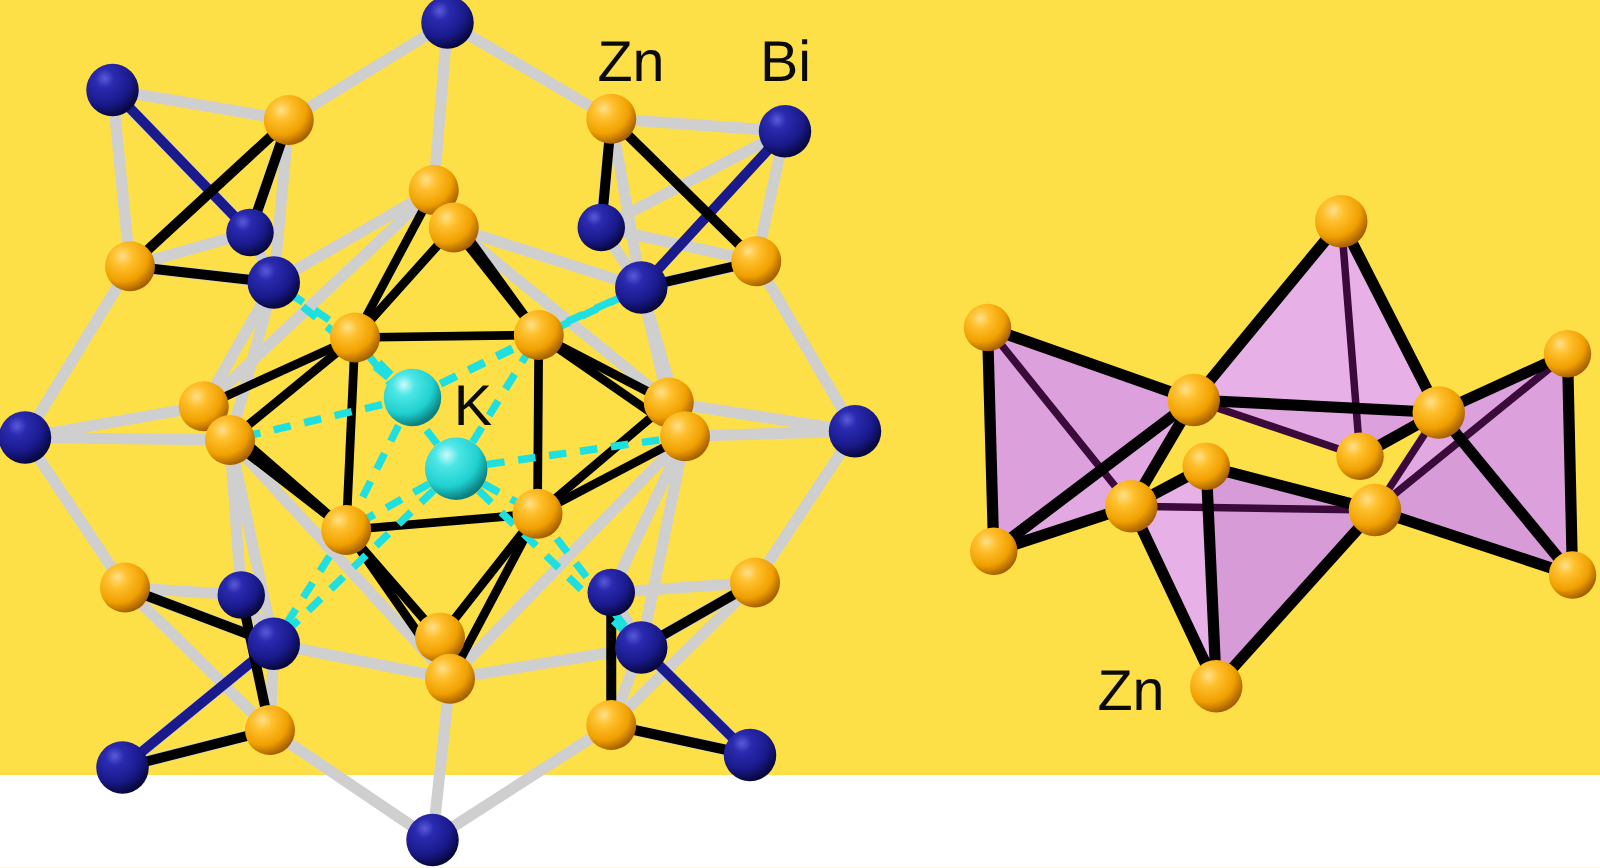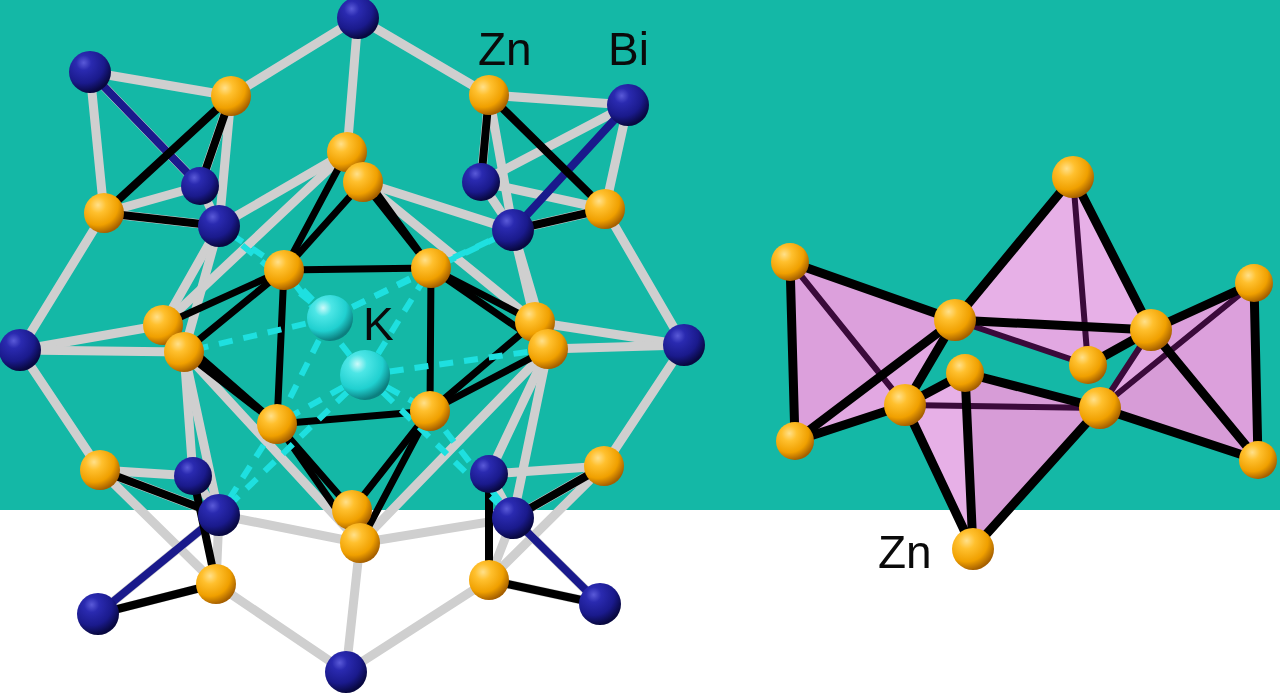--- a/index.html
+++ b/index.html
@@ -1,18 +1,18 @@
 <!DOCTYPE html>
 <html><head>
 <meta charset="utf-8">
 <style>
   html,body{margin:0;padding:0;background:#ffffff;}
   body{width:1280px;height:694px;overflow:hidden;
        font-family:"Liberation Sans", sans-serif;}
-  #stage{position:relative;width:1280px;height:510px;background:#14b8a6;}
+  #stage{position:relative;width:1280px;height:620px;background:#fde047;}
   svg{display:block;position:absolute;top:0;left:0;}
   .atom-label{font-family:"Liberation Sans", sans-serif;font-size:46px;fill:#0a0a0a;font-weight:400;}
 </style>
 </head>
 <body>
 
 <div id="stage">
 
   <svg width="1280" height="694" viewBox="0 0 1280 694">
     <defs>

